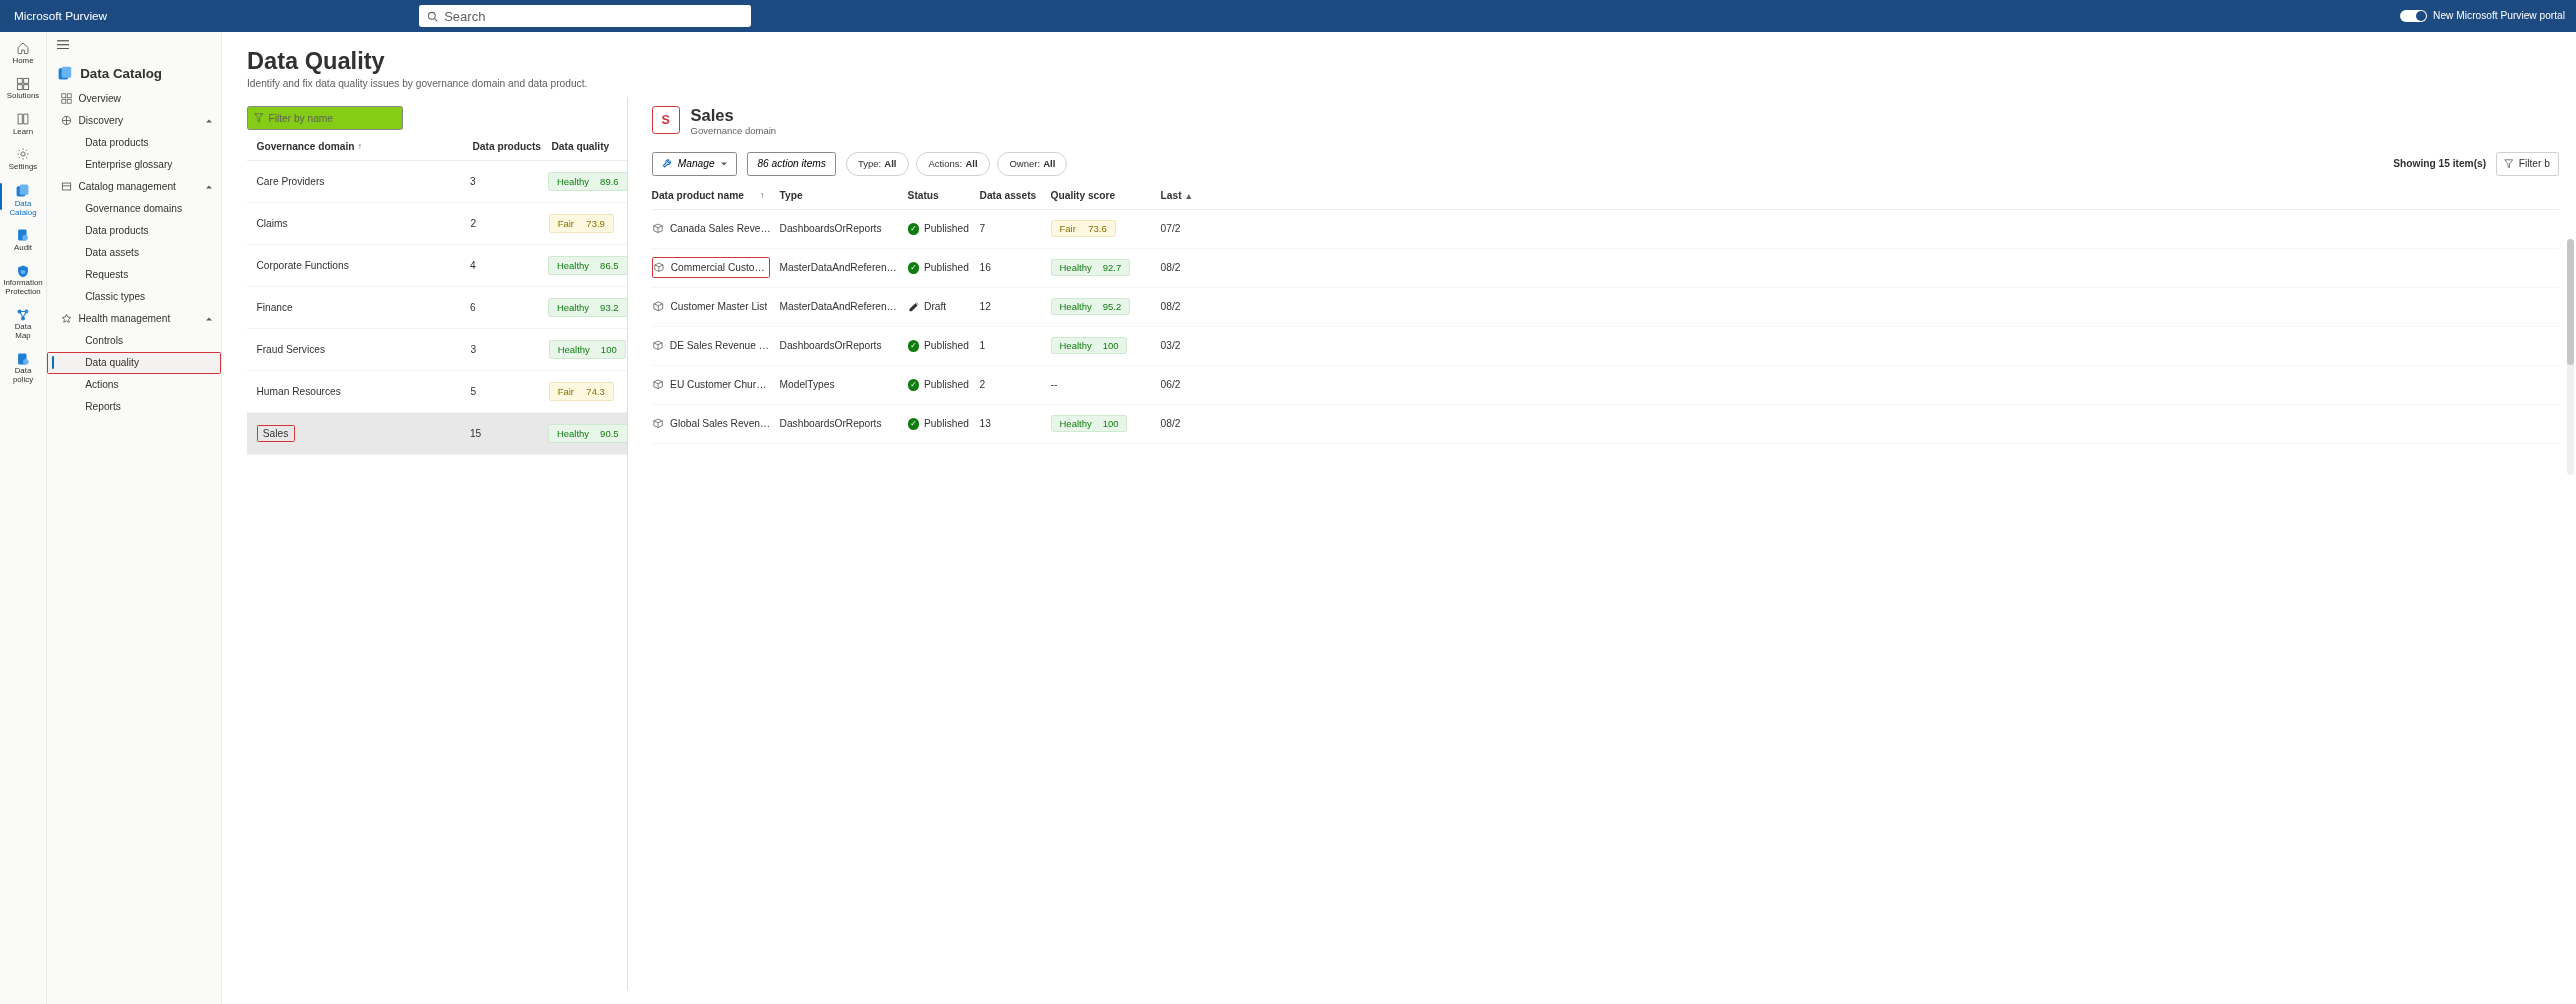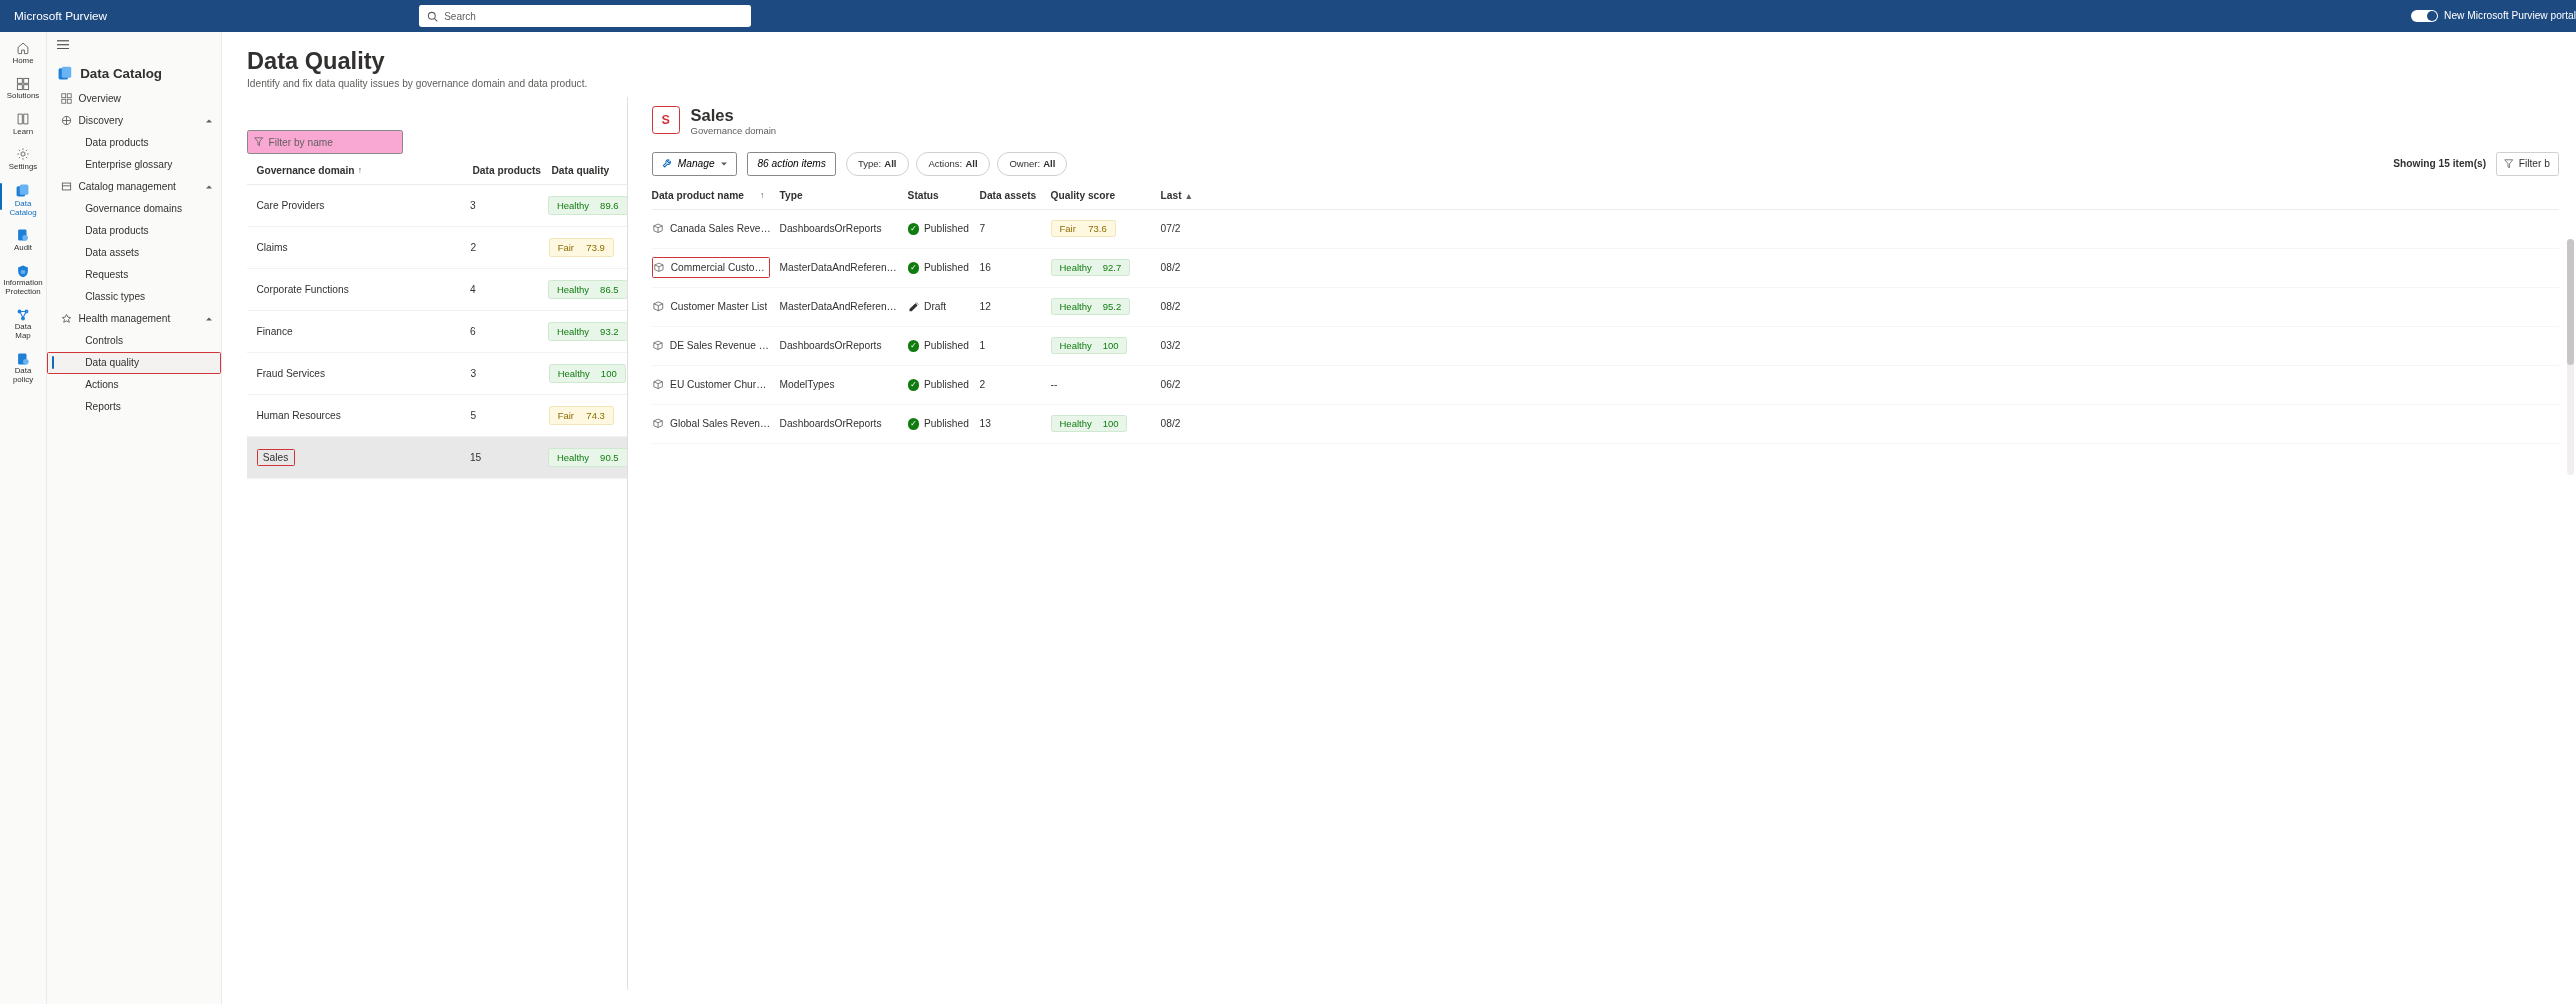--- a/index.html
+++ b/index.html
@@ -1,23 +1,23 @@
 <!DOCTYPE html>
 <html style="font-size:12.6px"><head>
 <meta charset="utf-8">
 <style>
 * { box-sizing: border-box; margin: 0; padding: 0; font-family: "Segoe UI", Arial, sans-serif; }
 body { background:#fafaf9; color:#323130; overflow:hidden; }
 
 
 .topbar { background:#1e4a82; height:32px; display:flex; align-items:center; color:#fff; }
 .topbar .brand { font-size:11.8px; font-weight:400; padding-left:14px; flex:0 0 auto; width:419px;}
-.topbar .search { flex:0 0 auto; width:332px; height:22px; background:#fff; border-radius:2.4px; display:flex; align-items:center; padding:0 7.9px; color:#605e5c; font-size:10px;}
+.topbar .search { flex:0 0 auto; width:332px; height:22px; background:#fff; border-radius:2.4px; display:flex; align-items:center; padding:0 7.9px; color:#605e5c; font-size:13px;}
 .topbar .search svg { margin-right:6.3px; }
-.topbar .right { margin-left:auto; display:flex; align-items:center; font-size:10.2px;}
+.topbar .right { margin-left:auto; display:flex; align-items:center; padding-right:11px; font-size:10.2px;}
 .toggle { width:27px; height:11.8px; border-radius:6.3px; background:#fff; margin-right:6.3px; position:relative;}
 .toggle::after{content:""; position:absolute; right:0.8px; top:0.8px; width:10.2px; height:10.2px; background:#1e4a82; border-radius:50%;}
 
 
 .rail { position:absolute; top:32px; left:0; bottom:0; width:47px; border-right:0.8px solid #eaeaea; background:#fafaf9; display:flex; flex-direction:column; align-items:center; padding-top:4.7px;}
 .rail .item { width:47px; text-align:center; padding:4.7px 0 6.3px 0; font-size:7.9px; color:#323130; cursor:pointer; position:relative;}
 .rail .item svg{ display:block; margin:0 auto 1.6px auto;}
 .rail .item.active{ color:#0f6cbd;}
 .rail .item.active::before{content:""; position:absolute; left:0; top:4.7px; bottom:14px; width:2.4px; background:#0f6cbd; border-radius:1.6px;}
 .rail .label{ line-height:8.7px;}
@@ -39,21 +39,21 @@
 
 .main{ position:absolute; top:32px; left:222px; right:0; bottom:0; background:#fff; overflow:hidden;}
 .pagehead{ padding:15.8px 25px 7.9px 25px;}
 .pagehead h1{ font-size:23.6px; font-weight:600; margin-bottom:3.2px;}
 .pagehead p{ font-size:10.2px; color:#605e5c;}
 
 .split{ display:flex; height:calc(100% - 79px);}
 .leftpane{ width:405px; padding:9.5px 0 0 25px;}
 .rightpane{ flex:1; border-left:0.8px solid #e1dfdd; padding:9.5px 17.3px 0 23.6px; position:relative; overflow:hidden;}
 
-.filterbox{ width:156px; height:23.6px; border:0.8px solid #8a8886; border-radius:2.4px; display:flex; align-items:center; padding:0 6.3px; color:#605e5c; font-size:10.2px; background:#f9a8d4;margin-top:24px;}
+.filterbox{ width:156px; height:23.6px; border:0.8px solid #8a8886; border-radius:2.4px; display:flex; align-items:center; padding:0 6.3px; color:#605e5c; font-size:10.2px; background:#84cc16;}
 .filterbox svg{ margin-right:4.7px;}
 
 .gridhead{ display:flex; padding:11px 0 7.9px 9.5px; font-size:10.2px; font-weight:600; color:#323130; border-bottom:0.8px solid #edebe9;}
 .gridhead .c1{ width:216px; display:flex; align-items:center; gap:3.2px;}
 .gridhead .c2{ width:79px;}
 .gridhead .c3{ width:71px;}
 
 .grow{ display:flex; align-items:center; padding:0 0 0 9.5px; height:42px; font-size:10.2px; border-bottom:0.8px solid #f3f2f1; cursor:pointer;}
 .grow.selected{ background:#e8e8e8;}
 .grow .c1{ width:216px;}

